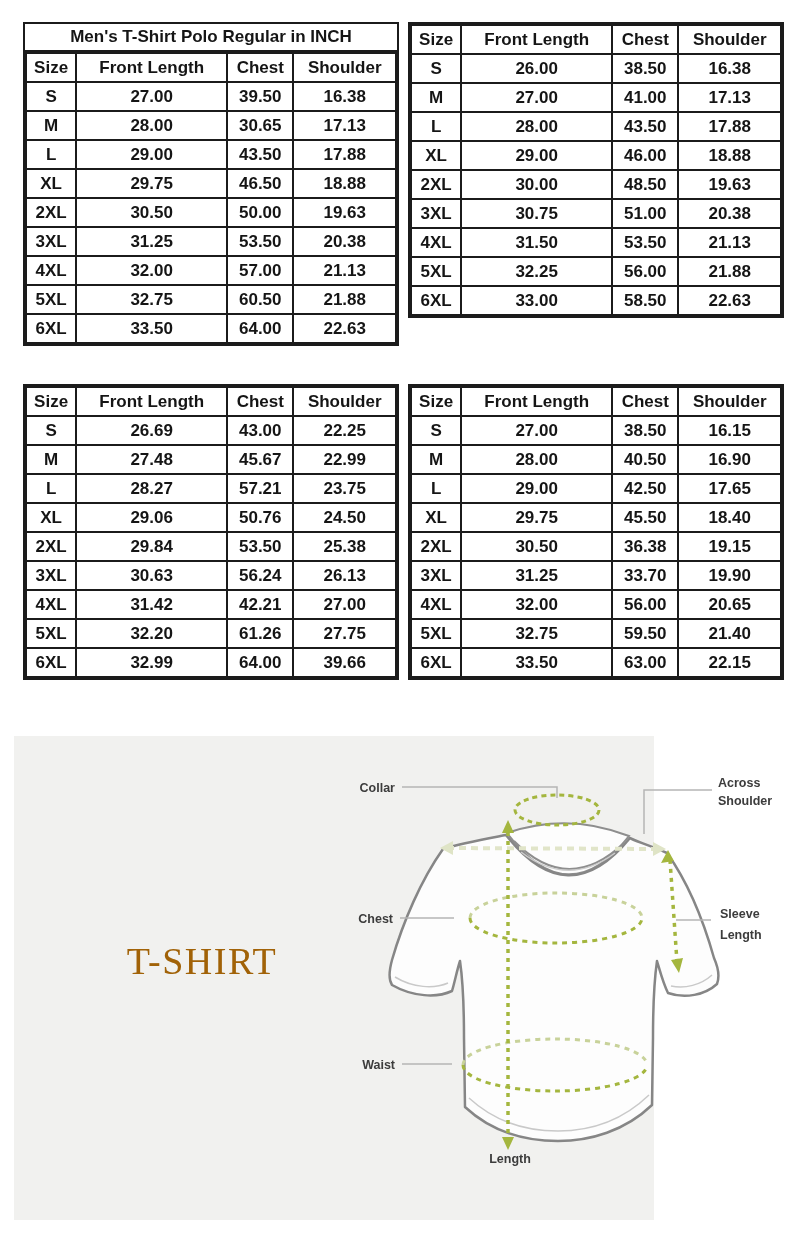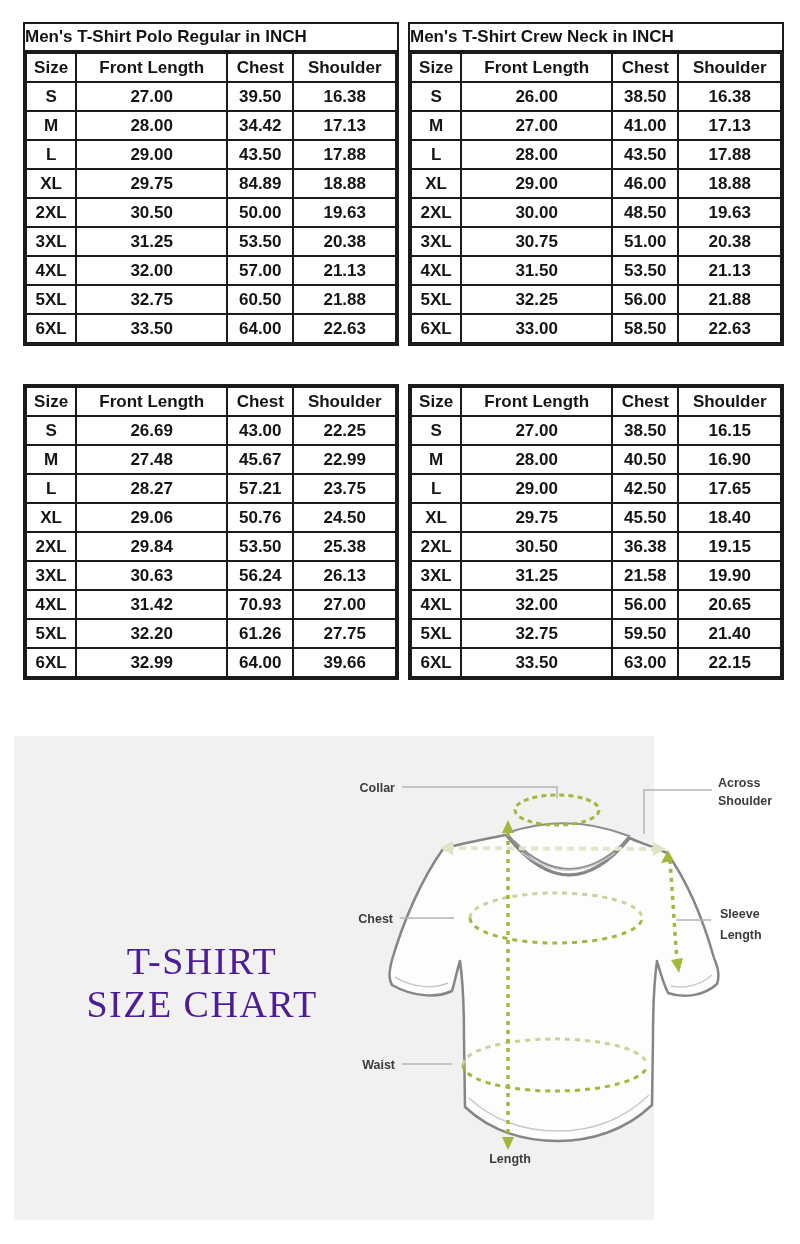--- a/index.html
+++ b/index.html
@@ -7,21 +7,21 @@
     width:800px; height:1244px; position:relative; background:#ffffff;
     font-family:"Liberation Sans", sans-serif;
     overflow:hidden;
   }
   
   .tbl {
     position:absolute; width:372px; background:#ffffff;
     border:2px solid #1b1b1b; color:#151515; font-weight:bold;
   }
   .tbl-title {
-    height:26px; line-height:26px; text-align:left; font-size:17px;
+    height:26px; line-height:26px; text-align:center; font-size:17px;
     border-bottom:2px solid #1b1b1b; white-space:nowrap;
   }
   .tbl table { border-collapse:collapse; width:100%; table-layout:fixed; }
   .tbl th, .tbl td {
     border:2px solid #1b1b1b; text-align:center; padding:0;
     font-size:17px; font-weight:bold; height:27px; line-height:27px;
     overflow:hidden; white-space:nowrap;
   }
   .c-size{width:50px}.c-front{width:150px}.c-chest{width:66px}.c-shoulder{width:102px}
   #tbl-0{left:23px; top:22px}
@@ -30,21 +30,21 @@
   #tbl-3{left:408px; top:384px}
 
   
   .panel {
     position:absolute; left:14px; top:736px; width:640px; height:484px;
     background:#f1f1ef;
   }
   .panel-title {
     position:absolute; left:14px; top:204px; width:348px; text-align:center;
     font-family:"Liberation Serif", serif; font-weight:400;
-    font-size:38px; line-height:43px; letter-spacing:1.5px; color:#4c1d95;
+    font-size:38px; line-height:43px; letter-spacing:1.5px; color:#a16207;
     white-space:nowrap;
   }
   .diagram-svg { position:absolute; left:0; top:0; width:772px; height:484px; }
   .diag-label {
     font-family:"Liberation Sans", sans-serif; font-size:12.5px; font-weight:bold;
     fill:#3c3c3c;
   }
 </style>
 </head>
 <body>
@@ -69,33 +69,33 @@
     <tbody>
         <tr>
           <td>S</td>
           <td>27.00</td>
           <td>39.50</td>
           <td>16.38</td>
         </tr>
         <tr>
           <td>M</td>
           <td>28.00</td>
-          <td>34.42</td>
+          <td>30.65</td>
           <td>17.13</td>
         </tr>
         <tr>
           <td>L</td>
           <td>29.00</td>
           <td>43.50</td>
           <td>17.88</td>
         </tr>
         <tr>
           <td>XL</td>
           <td>29.75</td>
-          <td>84.89</td>
+          <td>46.50</td>
           <td>18.88</td>
         </tr>
         <tr>
           <td>2XL</td>
           <td>30.50</td>
           <td>50.00</td>
           <td>19.63</td>
         </tr>
         <tr>
           <td>3XL</td>
@@ -119,21 +119,20 @@
           <td>6XL</td>
           <td>33.50</td>
           <td>64.00</td>
           <td>22.63</td>
         </tr>
       </tbody>
   </table>
 </div>
 
 <div class="tbl" id="tbl-1">
-  <div class="tbl-title">Men's T-Shirt Crew Neck in INCH</div>
   <table>
     <colgroup>
         <col class="c-size">
         <col class="c-front">
         <col class="c-chest">
         <col class="c-shoulder">
       </colgroup>
     <thead>
         <tr>
       <th>Size</th>
@@ -250,21 +249,21 @@
         </tr>
         <tr>
           <td>3XL</td>
           <td>30.63</td>
           <td>56.24</td>
           <td>26.13</td>
         </tr>
         <tr>
           <td>4XL</td>
           <td>31.42</td>
-          <td>70.93</td>
+          <td>42.21</td>
           <td>27.00</td>
         </tr>
         <tr>
           <td>5XL</td>
           <td>32.20</td>
           <td>61.26</td>
           <td>27.75</td>
         </tr>
         <tr>
           <td>6XL</td>
@@ -319,21 +318,21 @@
         </tr>
         <tr>
           <td>2XL</td>
           <td>30.50</td>
           <td>36.38</td>
           <td>19.15</td>
         </tr>
         <tr>
           <td>3XL</td>
           <td>31.25</td>
-          <td>21.58</td>
+          <td>33.70</td>
           <td>19.90</td>
         </tr>
         <tr>
           <td>4XL</td>
           <td>32.00</td>
           <td>56.00</td>
           <td>20.65</td>
         </tr>
         <tr>
           <td>5XL</td>
@@ -414,15 +413,14 @@
     <text class="diag-label" x="704" y="69" text-anchor="start">Shoulder</text>
     <text class="diag-label" x="379" y="187" text-anchor="end">Chest</text>
     <text class="diag-label" x="706" y="182" text-anchor="start">Sleeve</text>
     <text class="diag-label" x="706" y="203" text-anchor="start">Length</text>
     <text class="diag-label" x="381" y="333" text-anchor="end">Waist</text>
     <text class="diag-label" x="496" y="427" text-anchor="middle">Length</text>
   </svg>
 
   <div class="panel-title">
     <div>T-SHIRT</div>
-    <div>SIZE CHART</div>
   </div>
 </div>
 
 </body></html>

